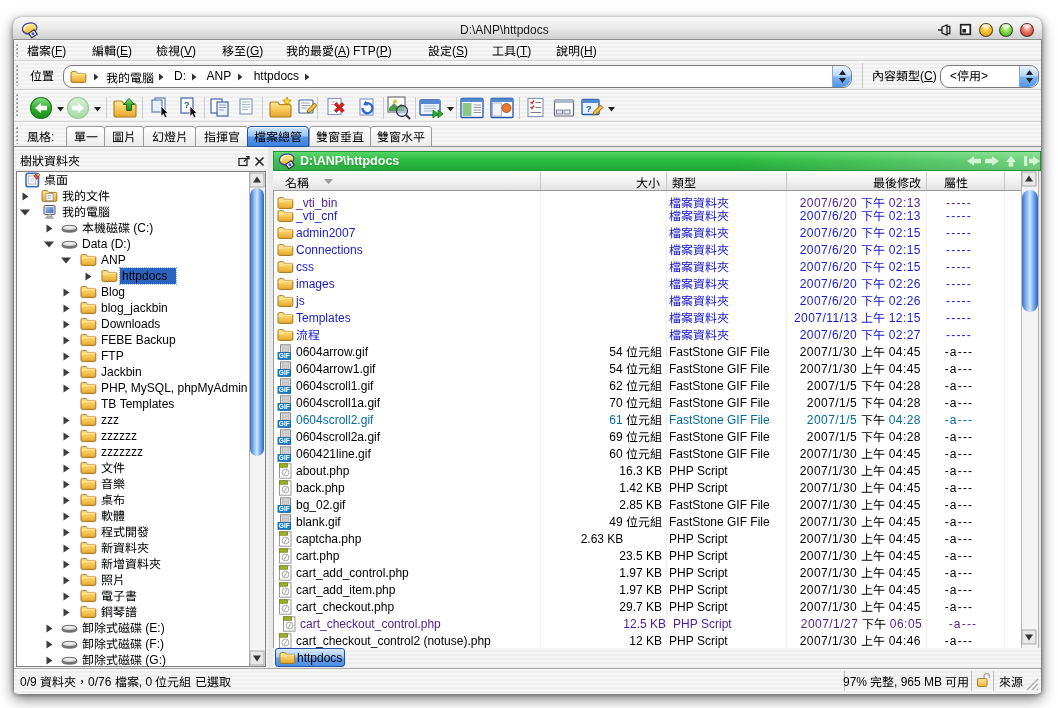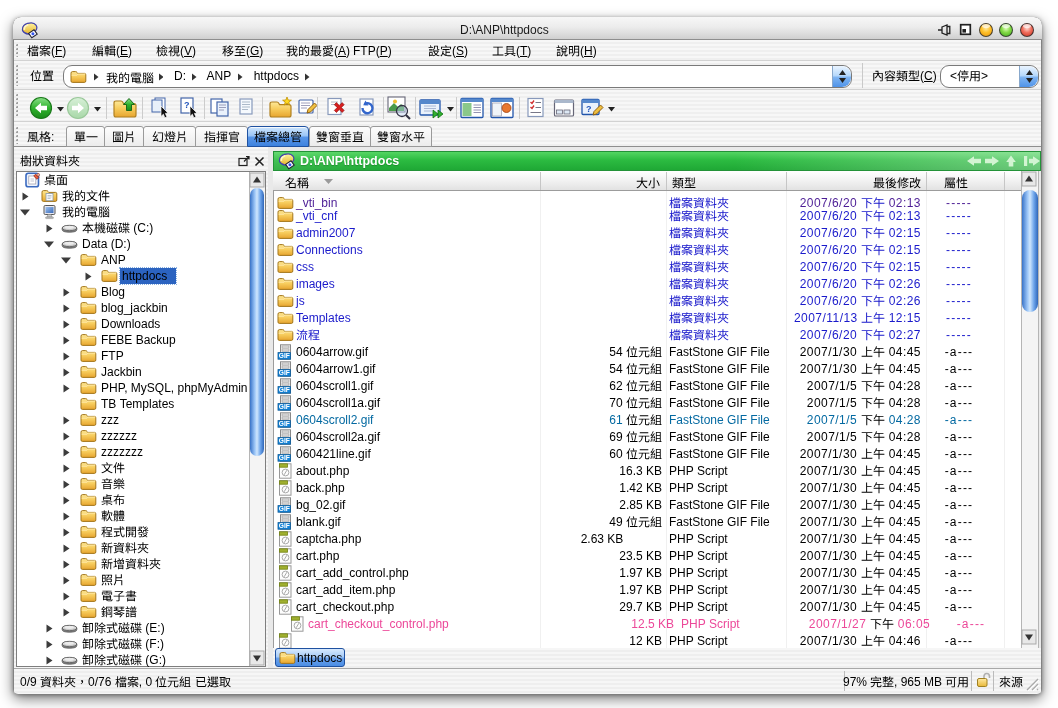--- a/index.html
+++ b/index.html
@@ -2081,21 +2081,21 @@
               <g transform="translate(0,12.4) scale(0.048)" fill="#000">
                 <use href="#u4e0a" x="0"></use>
                 <use href="#u5348" x="250"></use>
               </g>
             </svg>
             <span>&nbsp;04:45</span>
           </div>
         </div>
         <div class="abs" style="left:650px;top:0;width:70px;text-align:center;letter-spacing:1.2px"><span>-a---</span></div>
       </div>
-      <div class="abs" style="left:12px;top:425px;width:747px;height:17px;color:#ec4899">
+      <div class="abs" style="left:4px;top:425px;width:747px;height:17px;color:#4c1d95">
         <div class="abs" style="left:3px;top:0px">
           <svg width="17" height="16" viewBox="0 0 17 16">
 <rect x="2.5" y="0.8" width="11.5" height="14.4" fill="#fdfdfd" stroke="#999" stroke-width="1"></rect>
 <rect x="2.5" y="0.8" width="8" height="3.4" fill="#a0b030" stroke="#708010" stroke-width=".8"></rect>
 <circle cx="8.5" cy="9.5" r="3.4" fill="none" stroke="#aaa" stroke-width="1"></circle>
 <path d="M7.1 11.8 L9.9 7.2" stroke="#aaa" stroke-width="1"></path>
 </svg>
         </div>
         <div class="abs" style="left:22px;top:0"><span>cart_checkout_control.php</span></div>
         <div class="flex abs" style="left:268px;top:0;width:120px;justify-content:flex-end">
@@ -2118,20 +2118,21 @@
       </div>
       <div class="abs" style="left:0;top:442px;width:747px;height:17px;color:#000">
         <div class="abs" style="left:3px;top:0px">
           <svg width="17" height="16" viewBox="0 0 17 16">
 <rect x="2.5" y="0.8" width="11.5" height="14.4" fill="#fdfdfd" stroke="#999" stroke-width="1"></rect>
 <rect x="2.5" y="0.8" width="8" height="3.4" fill="#a0b030" stroke="#708010" stroke-width=".8"></rect>
 <circle cx="8.5" cy="9.5" r="3.4" fill="none" stroke="#aaa" stroke-width="1"></circle>
 <path d="M7.1 11.8 L9.9 7.2" stroke="#aaa" stroke-width="1"></path>
 </svg>
         </div>
+        <div class="abs" style="left:22px;top:0"><span>cart_checkout_control2&nbsp;(notuse).php</span></div>
         <div class="flex abs" style="left:268px;top:0;width:120px;justify-content:flex-end">
           <span>12&nbsp;KB</span>
         </div>
         <div class="abs" style="left:395px;top:0"><span>PHP&nbsp;Script</span></div>
         <div class="abs" style="left:520px;top:0">
           <div class="flex" style="justify-content:flex-end;width:127px;letter-spacing:.45px">
             <span>2007/1/30&nbsp;</span>
             <svg class="cj" width="24" height="16" style="vertical-align:top;">
               <g transform="translate(0,12.4) scale(0.048)" fill="#000">
                 <use href="#u4e0a" x="0"></use>

